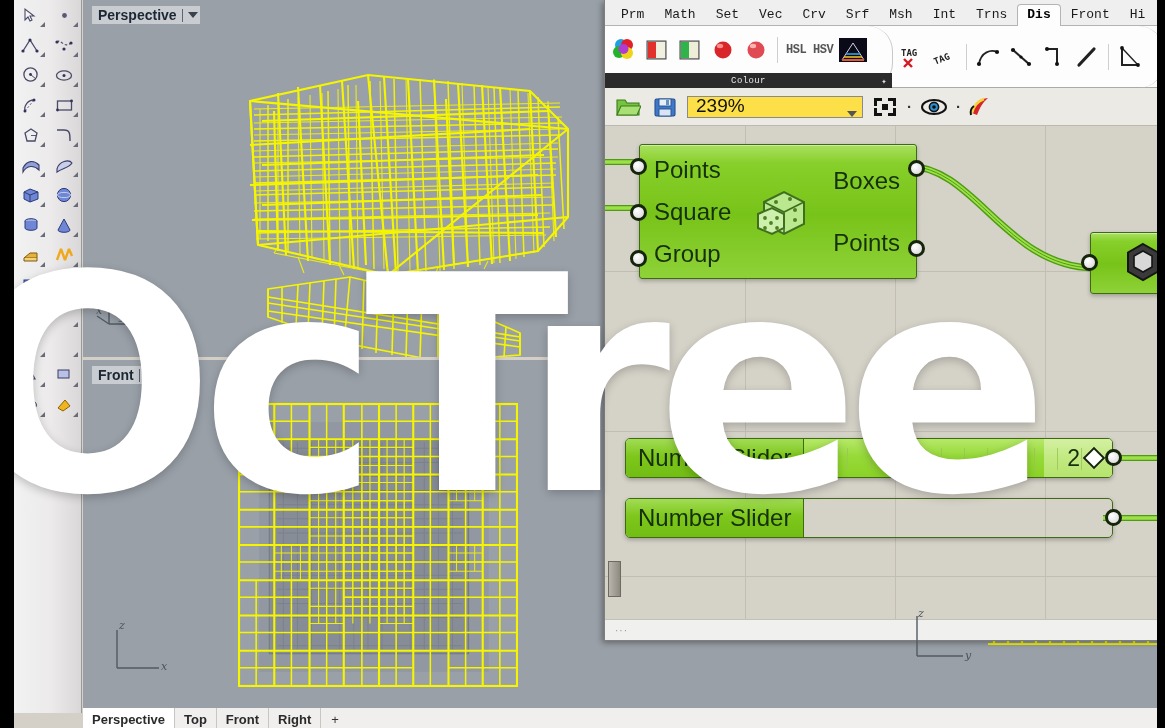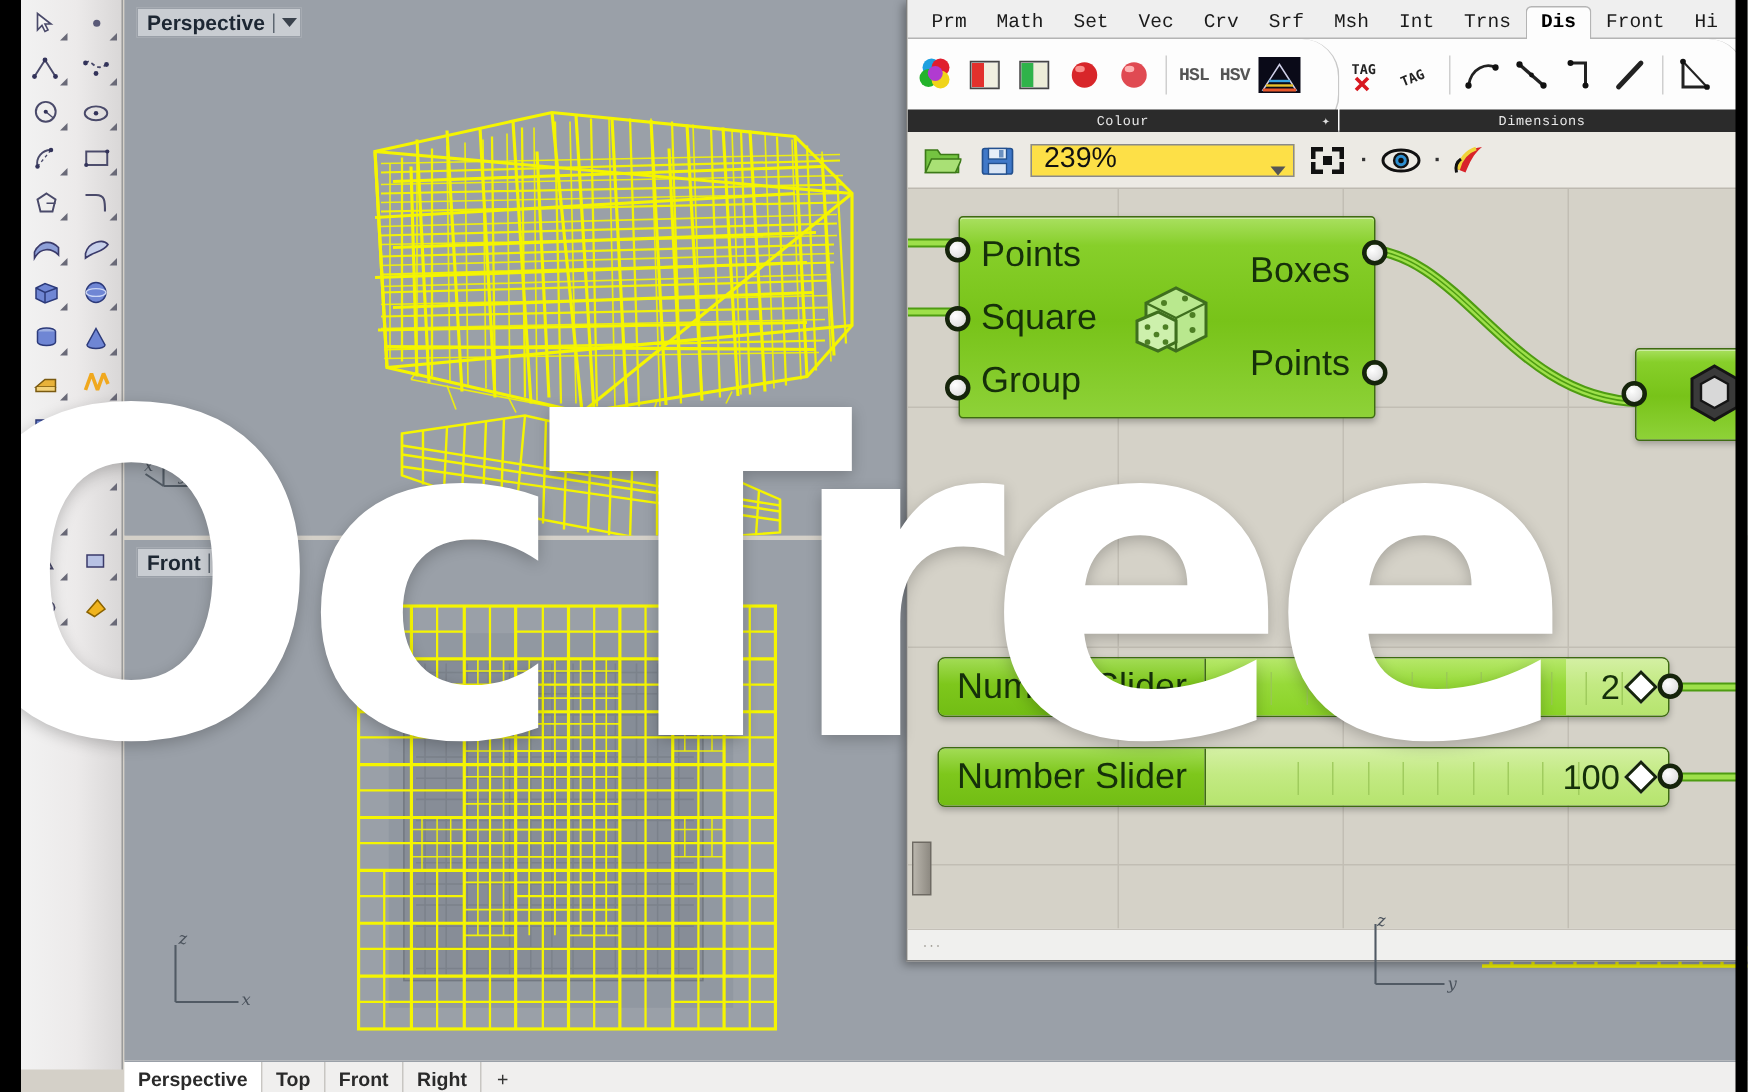--- a/index.html
+++ b/index.html
@@ -686,23 +686,20 @@
           </div>
           <span class="vdiv"></span>
           <div class="gh-ico">
             <svg width="26" height="26" viewBox="0 0 26 26">
               <path d="M5 4 L5 21 L21 21" fill="none" stroke="#222" stroke-width="2"></path>
               <path d="M5 4 L21 21" stroke="#222" stroke-width="1.4"></path>
               <circle cx="5" cy="4" r="1.9" fill="#111"></circle>
                 <circle cx="21" cy="21" r="1.9" fill="#111"></circle>
             </svg>
           </div>
-        </div>
-        <div class="cap">
-          <span>Dimensions</span>
         </div>
       </div>
     </div>
 
     <div id="gh-toolbar">
       <div class="gh-ico">
         <svg width="26" height="24" viewBox="0 0 26 24">
           <path d="M2 5 L10 5 L12 8 L24 8 L24 20 L2 20 Z" fill="#74c341" stroke="#3c7a18" stroke-width="1.1"></path>
           <path d="M2 20 L6 11 L26 11 L22 20 Z" fill="#a9e075" stroke="#3c7a18" stroke-width="1.1"></path>
         </svg>
@@ -839,35 +836,20 @@
         </div>
       </div>
       <div class="port" style="left:500px; top:323px;"></div>
 
       <svg class="gh-wire" style="left:498px; top:378px;" width="66" height="30" viewBox="0 0 66 30">
         <path d="M0 14 L60 14" fill="none" stroke="#4e9c12" stroke-width="6"></path>
         <path d="M0 14 L60 14" fill="none" stroke="#9ee04a" stroke-width="3.4"></path>
       </svg>
       <div class="gh-slider" style="left:20px; top:372px; width:488px;">
         <div class="name">Number Slider</div>
-        <div class="track">
-          <div class="ticks">
-            <i style="left:18%"></i>
-              <i style="left:26%"></i>
-              <i style="left:34%"></i>
-              <i style="left:42%"></i>
-            <i style="left:50%"></i>
-              <i style="left:58%"></i>
-              <i style="left:66%"></i>
-              <i style="left:74%"></i>
-            <i style="left:82%"></i>
-          </div>
-          <span class="val">100</span>
-          <span class="grip"></span>
-        </div>
       </div>
       <div class="port" style="left:500px; top:383px;"></div>
 
       <div id="gh-scroll-nub"></div>
     </div>
 
     <div id="gh-status">
       <span class="dots">···</span>
     </div>
   </div>

